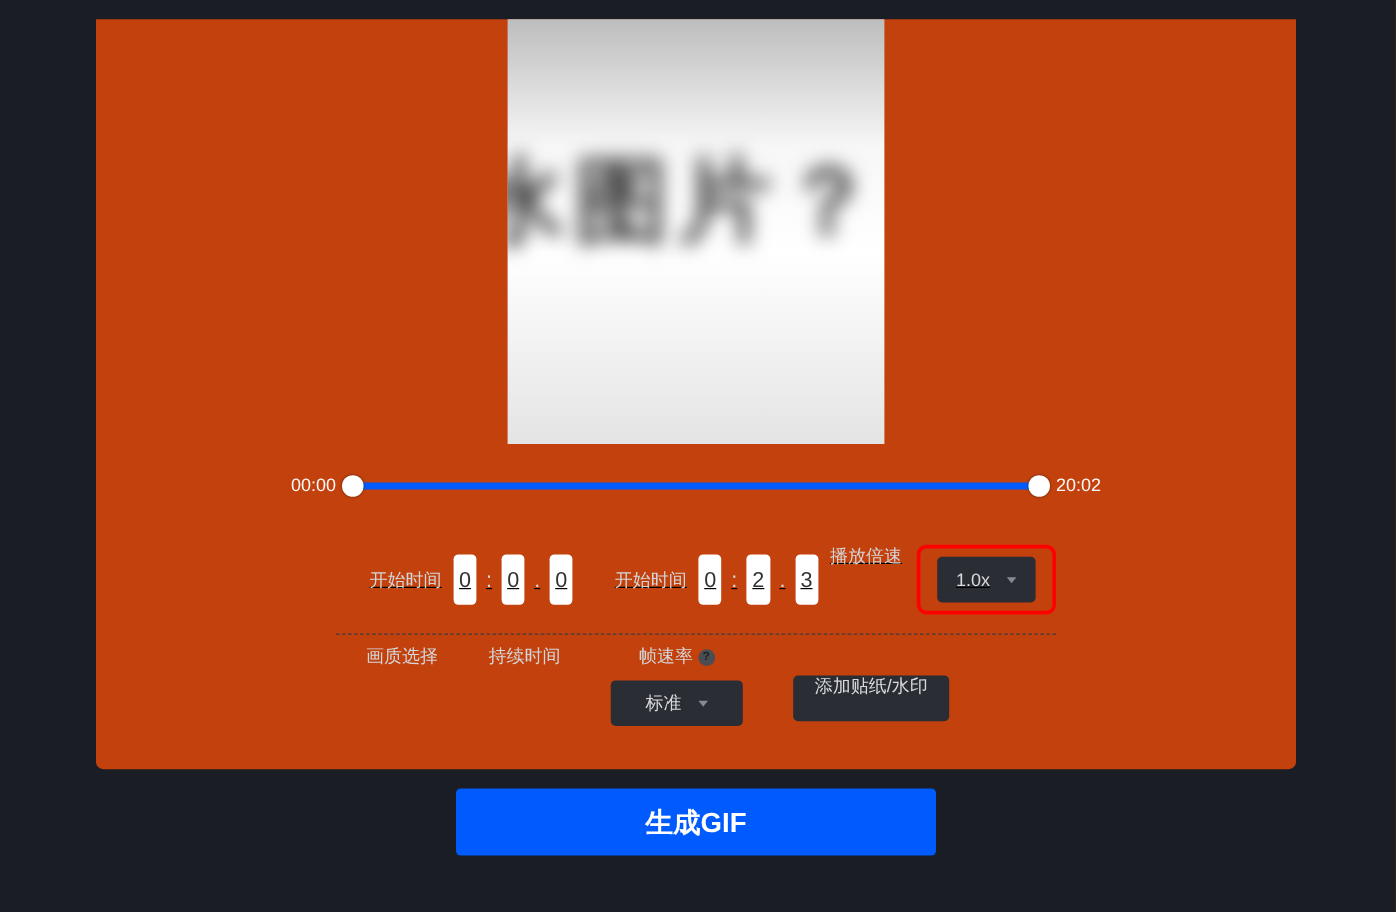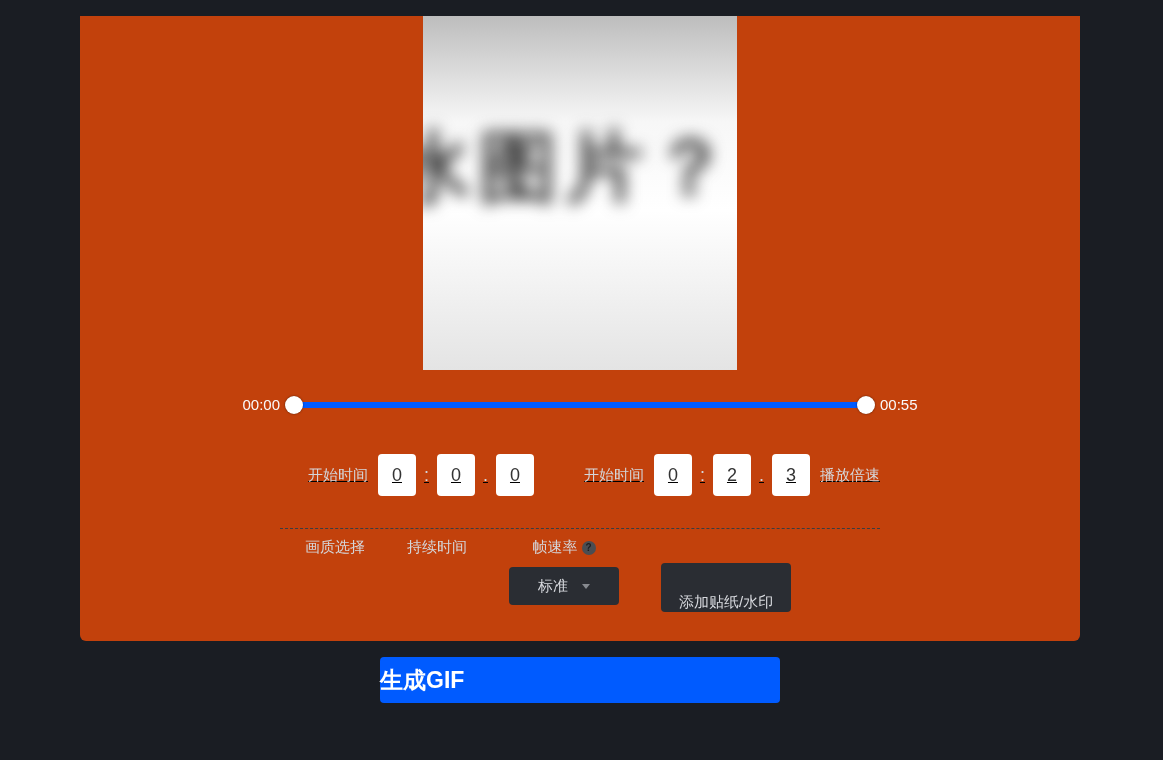--- a/index.html
+++ b/index.html
@@ -89,51 +89,51 @@
   .help-icon {
     width: 14px; height: 14px; border-radius: 50%; background: #4a4d52;
     color: #1b1d21; display: inline-flex; align-items: center; justify-content: center;
     font-size: 10px; font-weight: 700;
   }
   .sel-wide { min-width: 200px; }
   .sel-norm { min-width: 110px; }
   .col.no-label { padding-top: 25px; }
   .plain-btn {
     background: #2a2d33; color: #d8dadf; font-size: 15px;
-    border: none; border-radius: 4px; height: 49px;
-    display: flex; align-items: flex-end; justify-content: center; gap: 10px;
+    border: none; border-radius: 4px; height: 38px;
+    display: flex; align-items: flex-start; justify-content: center; gap: 10px;
     padding: 0 18px; cursor: pointer;
   }
   
   .generate-btn {
     position: absolute; left: 380px; top: 657px;
-    width: 400px; height: 46px;
+    width: 400px; height: 56px;
     background: #005bff; color: #fff; font-size: 23px; font-weight: 600;
     border: none; border-radius: 4px; cursor: pointer;
-    display:flex; align-items:center; justify-content:flex-start;
+    display:flex; align-items:center; justify-content:center;
   }
 </style>
 </head>
 <body>
 
 <div class="inner-panel">
 
   <div class="preview-area">
     <div class="preview-img">
       <div class="preview-text">水图片？</div>
     </div>
   </div>
 
   <div class="slider-row">
     <span class="time-label">00:00</span>
     <div class="slider-track">
       <div class="slider-thumb" style="left:0%"></div>
       <div class="slider-thumb" style="left:100%"></div>
     </div>
-    <span class="time-label">00:55</span>
+    <span class="time-label">20:02</span>
   </div>
 
   <div class="time-row">
     <span class="lbl">开始时间</span>
     <div class="digit">0</div>
     <span class="sep">:</span>
     <div class="digit">0</div>
     <span class="sep">.</span>
     <div class="digit">0</div>
 
@@ -141,20 +141,26 @@
 
     <span class="lbl">开始时间</span>
     <div class="digit">0</div>
     <span class="sep">:</span>
     <div class="digit">2</div>
     <span class="sep">.</span>
     <div class="digit">3</div>
 
     <div class="speed-group">
       <span class="lbl">播放倍速</span>
+      <div class="speed-sel-wrap">
+        <button class="sel-btn rs-sel">
+          <span>1.0x</span>
+          <span class="caret"></span>
+        </button>
+      </div>
     </div>
   </div>
 
   <div class="divider"></div>
 
   <div class="selects-row">
     <div class="col">
       <span class="col-lbl">画质选择</span>
     </div>
 

